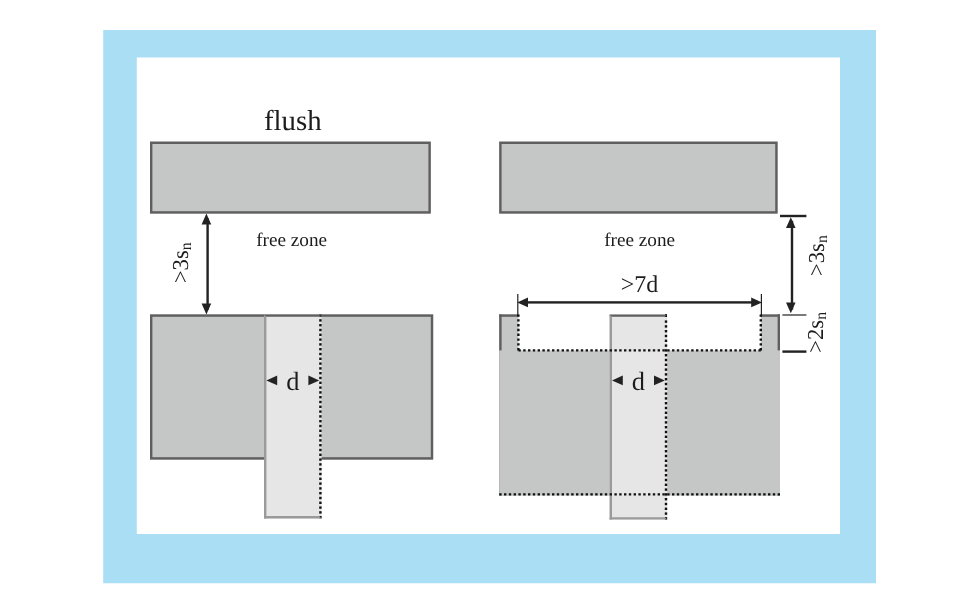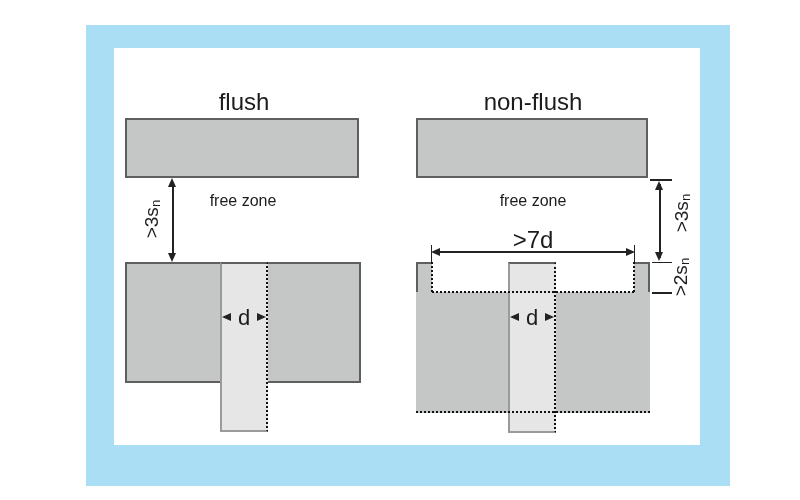--- a/index.html
+++ b/index.html
@@ -1,18 +1,18 @@
 <!DOCTYPE html>
 <html style="--frame_blue: #aadef5; --metal_fill: #c5c6c6; --metal_border: #5f5f5f; --sensor_fill: #e6e6e6; --sensor_border: #9a9a9a; --dotted_line: #111111; --dim_line: #222222; --text: #1c1c1c;"><head>
 <meta charset="utf-8">
 <style>
   html,body{margin:0;padding:0;background:#fff;}
   #canvas{
     position:relative;width:748px;height:500px;overflow:hidden;background:#fff;
-    font-family:Liberation Sans, sans-serif;color:var(--text,#1c1c1c);
+    font-family:Liberation Serif, serif;color:var(--text,#1c1c1c);
   }
   .abs{position:absolute;}
   
   #frame{
     left:86px;top:25px;width:644px;height:461px;box-sizing:border-box;background:#fff;
     border-style:solid;border-color:var(--frame_blue,#aadef5);
     border-top-width:23px;border-left-width:28px;border-right-width:30px;border-bottom-width:41px;
   }
   
   .metal{
@@ -35,21 +35,21 @@
   .dot-v{border-left:2px dotted var(--dotted_line,#111);width:0;z-index:4;}
   .ah{width:0;height:0;z-index:4;}
   .ah-up{border-left:4.5px solid transparent;border-right:4.5px solid transparent;border-bottom:9px solid var(--dim_line,#222);}
   .ah-down{border-left:4.5px solid transparent;border-right:4.5px solid transparent;border-top:9px solid var(--dim_line,#222);}
   .ah-left{border-top:4.5px solid transparent;border-bottom:4.5px solid transparent;border-right:9px solid var(--dim_line,#222);}
   .ah-right{border-top:4.5px solid transparent;border-bottom:4.5px solid transparent;border-left:9px solid var(--dim_line,#222);}
   
   .lbl{z-index:5;text-align:center;}
   .title{font-size:24px;}
   .freezone{font-size:16px;}
-  .dimtext{font-size:24px;}
+  .dimtext{font-size:20px;}
   .dlabel{font-size:22px;}
   .rot-label{
     position:absolute;z-index:5;white-space:nowrap;font-size:19px;
     transform:translate(-50%,-50%) rotate(-90deg);
   }
   .sub{font-size:0.7em;vertical-align:-0.22em;}
 </style>
 </head>
 <body>
 
@@ -75,21 +75,20 @@
   <div class="abs metal" style="left:125px;top:262px;width:236px;height:121px;"></div>
 
   <div class="abs sensor" style="left:220px;top:262px;width:48px;height:170px;"></div>
 
   <div>
     <div class="abs ah ah-left" style="left:222px;top:313px;"></div>
     <div class="abs ah ah-right" style="left:257px;top:313px;"></div>
     <div class="abs lbl dlabel" style="left:232px;top:305px;width:24px;">d</div>
   </div>
 
-  <div class="abs lbl title" style="left:453px;top:88px;width:160px;">non-flush</div>
 
   <div class="abs metal" style="left:416px;top:118px;width:232px;height:60px;"></div>
 
   <div class="abs lbl freezone" style="left:453px;top:192px;width:160px;">free zone</div>
 
   <div>
     <div class="abs lbl dimtext" style="left:503px;top:226px;width:60px;">&gt;7d</div>
     <div class="abs dline" style="left:434px;top:251px;width:198px;height:1.5px;"></div>
     <div class="abs ah ah-left" style="left:431px;top:247.5px;"></div>
     <div class="abs ah ah-right" style="left:626px;top:247.5px;"></div>

